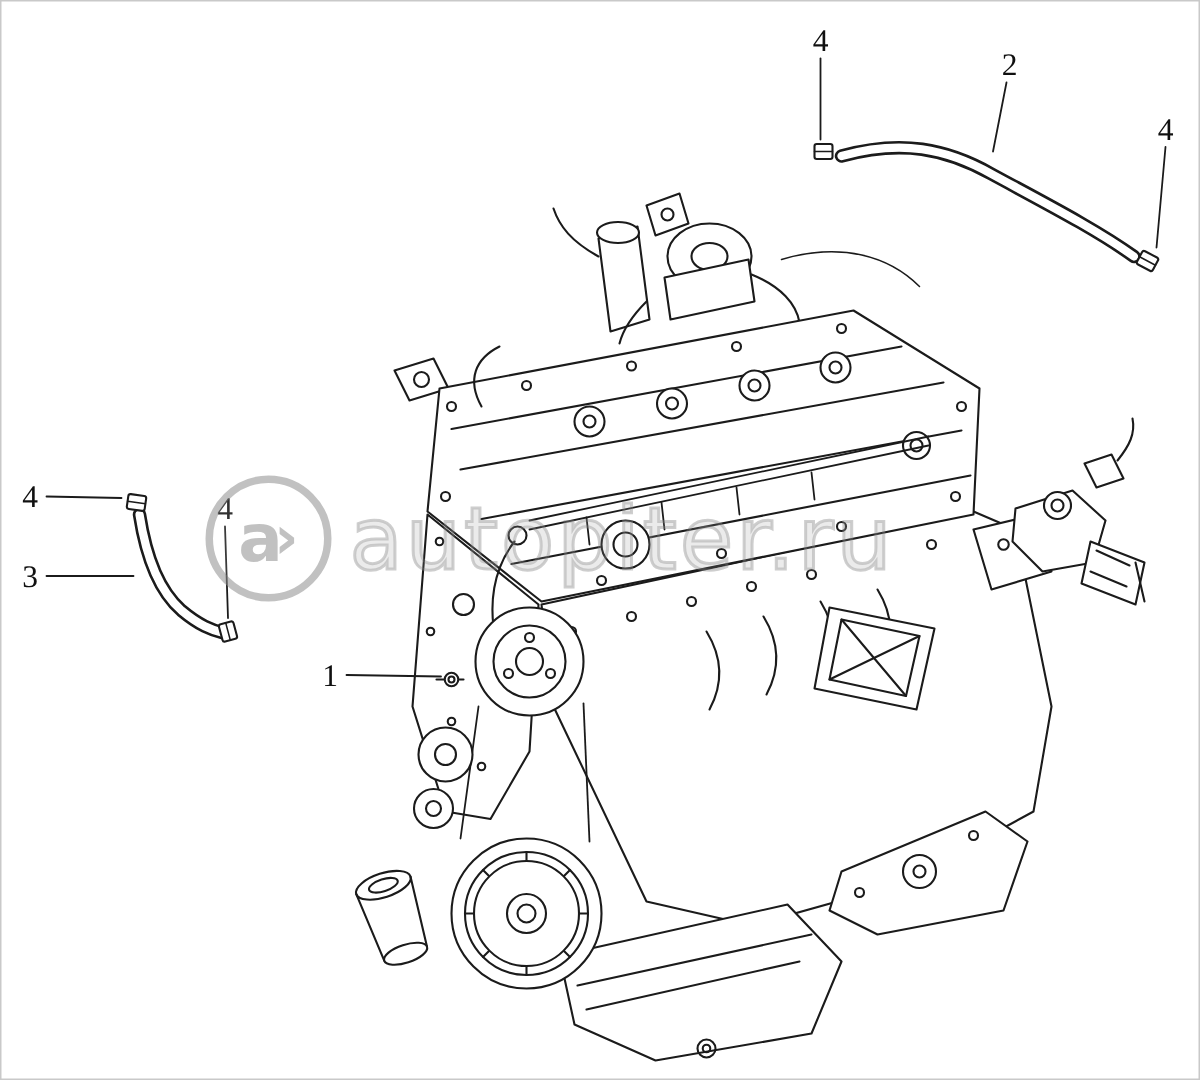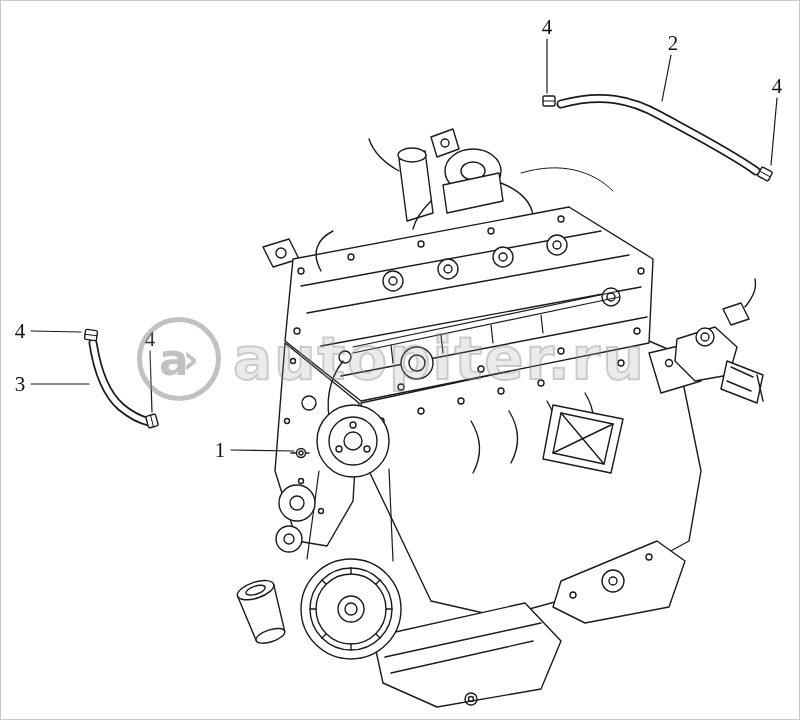--- a/index.html
+++ b/index.html
@@ -17,21 +17,21 @@
     opacity:.55;pointer-events:none;white-space:nowrap;
   }
   .wm-logo{
     width:74px;height:74px;border:5px solid #8f8f8f;border-radius:50%;
     display:flex;align-items:center;justify-content:center;
     font-family:"DejaVu Sans",sans-serif;font-weight:bold;font-size:44px;color:#8f8f8f;
     background:rgba(255,255,255,.25);
   }
   .wm-logo .arr{margin-left:-6px;font-size:40px;}
   .wm-text{
-    font-family:"DejaVu Sans",sans-serif;font-weight:bold;font-size:58px;letter-spacing:2px;
+    font-family:"DejaVu Sans",sans-serif;font-weight:normal;font-size:58px;letter-spacing:2px;
     color:rgba(150,150,150,.34);
     -webkit-text-stroke:2px rgba(135,135,135,.75);
   }
 </style>
 </head>
 <body>
 
 <div class="stage">
 
   <svg width="800" height="720" viewBox="0 0 800 720">

